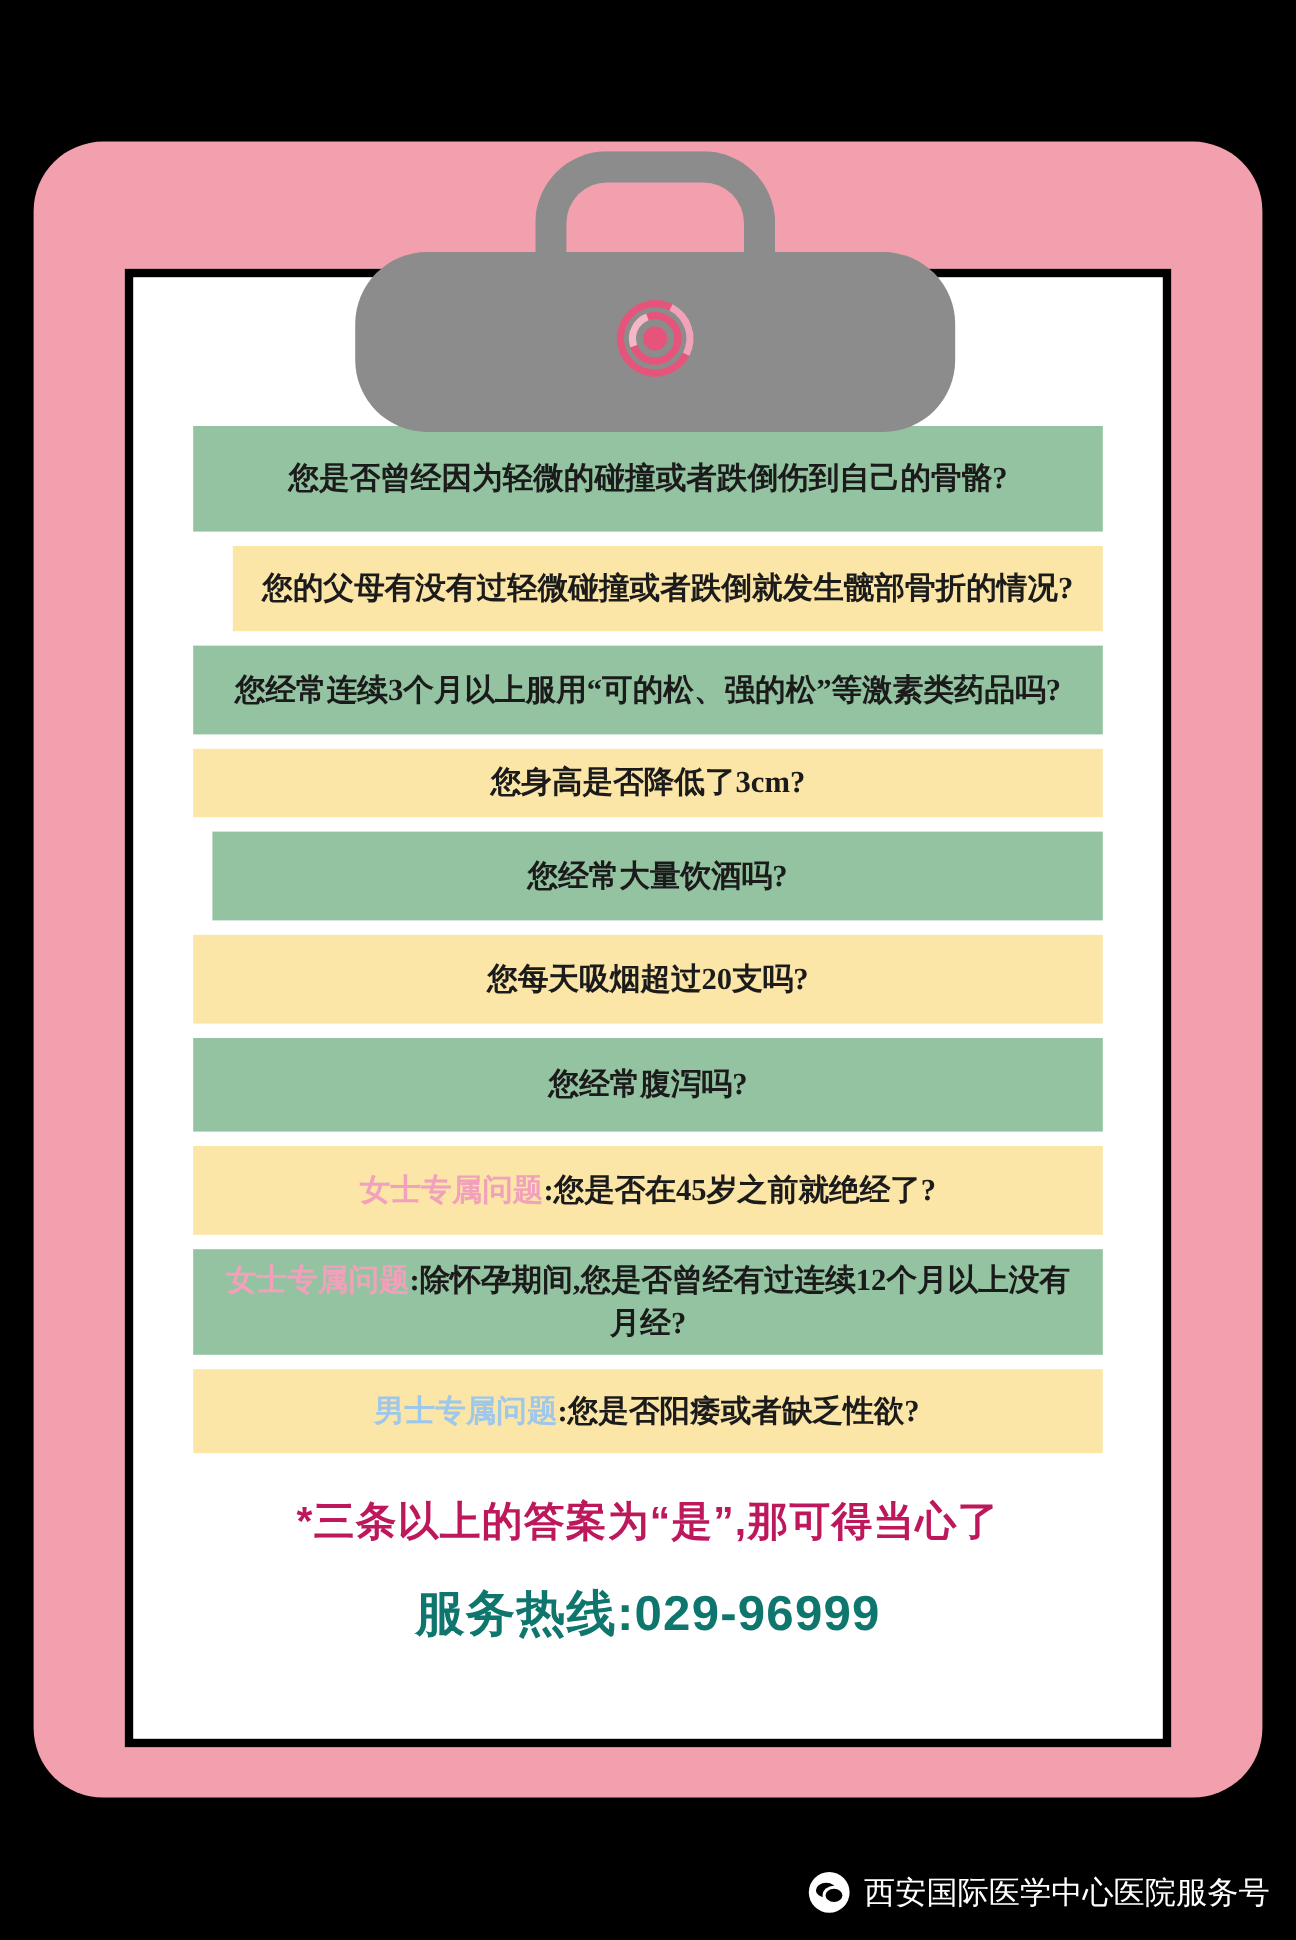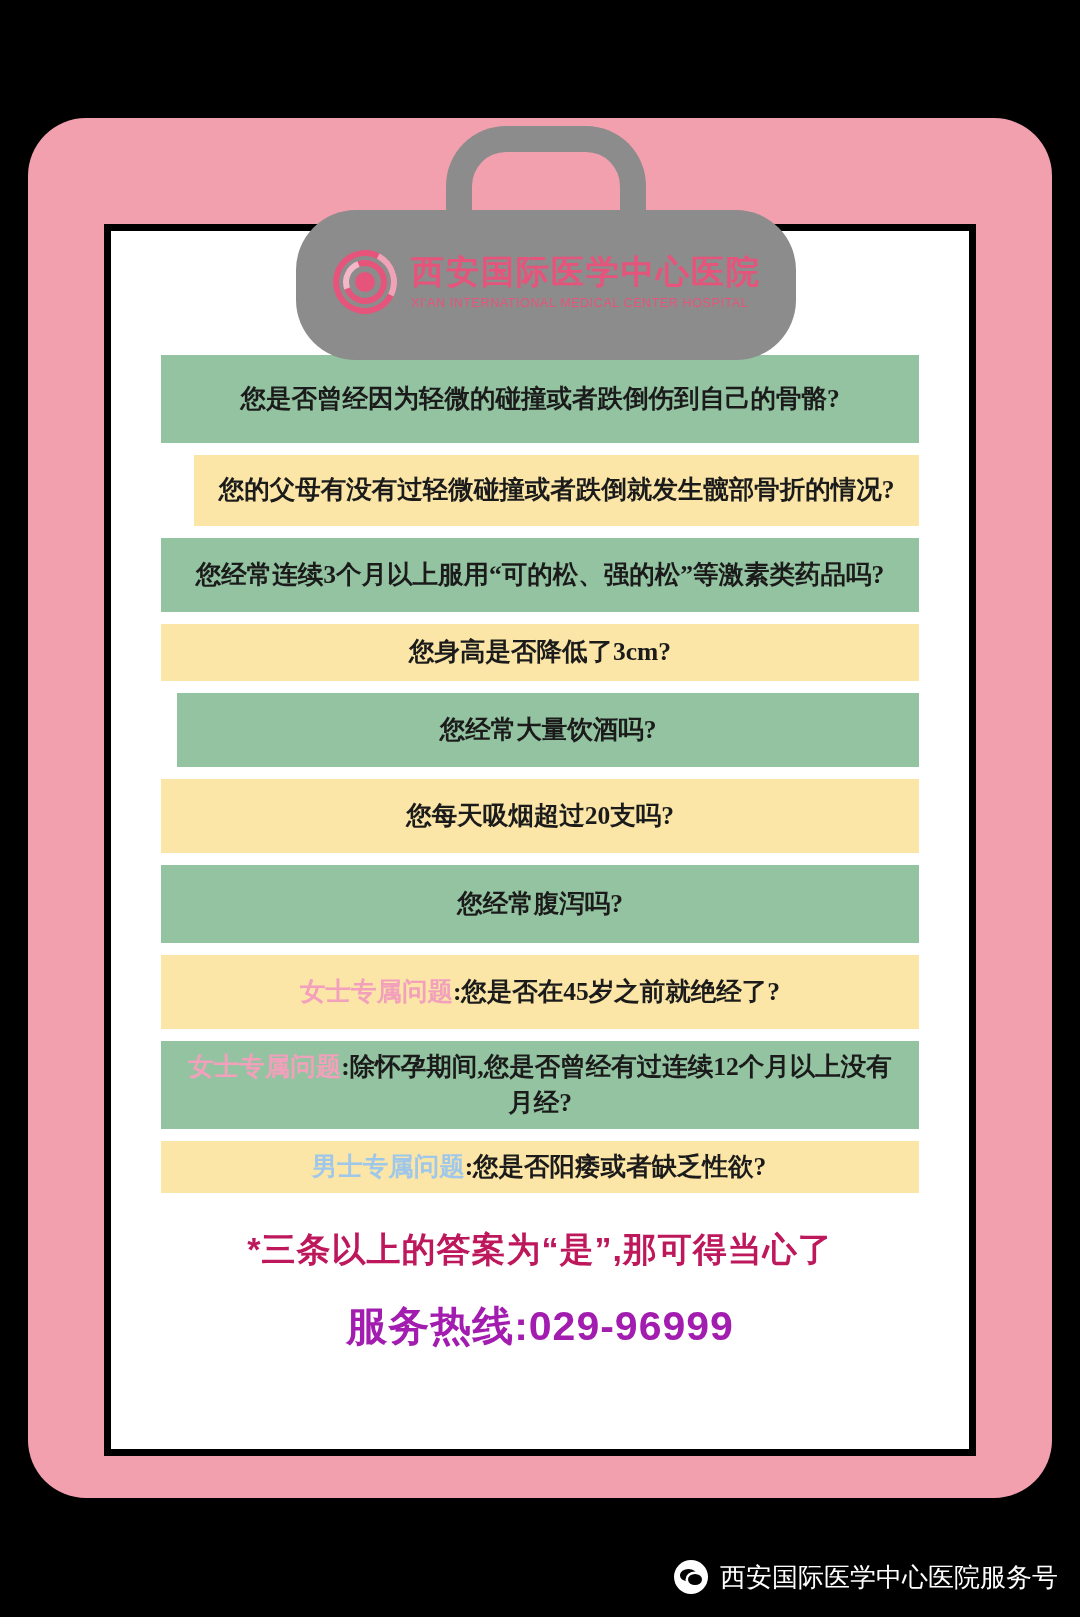--- a/index.html
+++ b/index.html
@@ -171,21 +171,21 @@
     text-align: center;
     margin-top: 34px;
     color: #be185d;
     font-size: 34px;
     font-weight: bold;
     letter-spacing: 1px;
   }
   #hotline {
     text-align: center;
     margin-top: 26px;
-    color: #a21caf;
+    color: #0f766e;
     font-size: 41px;
     font-weight: bold;
     letter-spacing: 1px;
   }
 
   
   #wechat-bar {
     position: absolute;
     right: 22px;
     bottom: 22px;
@@ -255,43 +255,39 @@
         </div>
         <div class="row green" style="height: 78px;">
           <div class="qtext">您经常腹泻吗?</div>
         </div>
         <div class="row yellow" style="height: 74px;">
           <div class="qtext"><span class="tag-pink">女士专属问题</span><span>:您是否在45岁之前就绝经了?</span></div>
         </div>
         <div class="row green" style="height: 88px;">
           <div class="qtext"><span class="tag-pink">女士专属问题</span><span>:除怀孕期间,您是否曾经有过连续12个月以上没有月经?</span></div>
         </div>
-        <div class="row yellow" style="height: 52px; padding-left: 16px;">
+        <div class="row yellow" style="height: 70px; padding-left: 16px;">
           <div class="qtext"><span class="tag-blue">男士专属问题</span><span>:您是否阳痿或者缺乏性欲?</span></div>
         </div>
       </div>
 
     <div id="footnote">*三条以上的答案为“是”,那可得当心了</div>
     <div id="hotline">服务热线:029-96999</div>
 
   </div>
 
   <div id="clip-hanger">
     <div id="clip-loop"></div>
     <div id="clip-body"></div>
     <div id="clip-logo">
       <div id="logo-mark">
         <span class="ring r1"></span>
         <span class="ring r2"></span>
         <span class="ring r3"></span>
       </div>
-      <div class="logo-text-wrap">
-        <span id="logo-cn">西安国际医学中心医院</span>
-        <span id="logo-en">XI'AN INTERNATIONAL MEDICAL CENTER HOSPITAL</span>
-      </div>
     </div>
   </div>
 
 </div>
 
 <div id="wechat-bar">
   <span id="wechat-icon"></span>
   <span id="wechat-text">西安国际医学中心医院服务号</span>
 </div>
 

